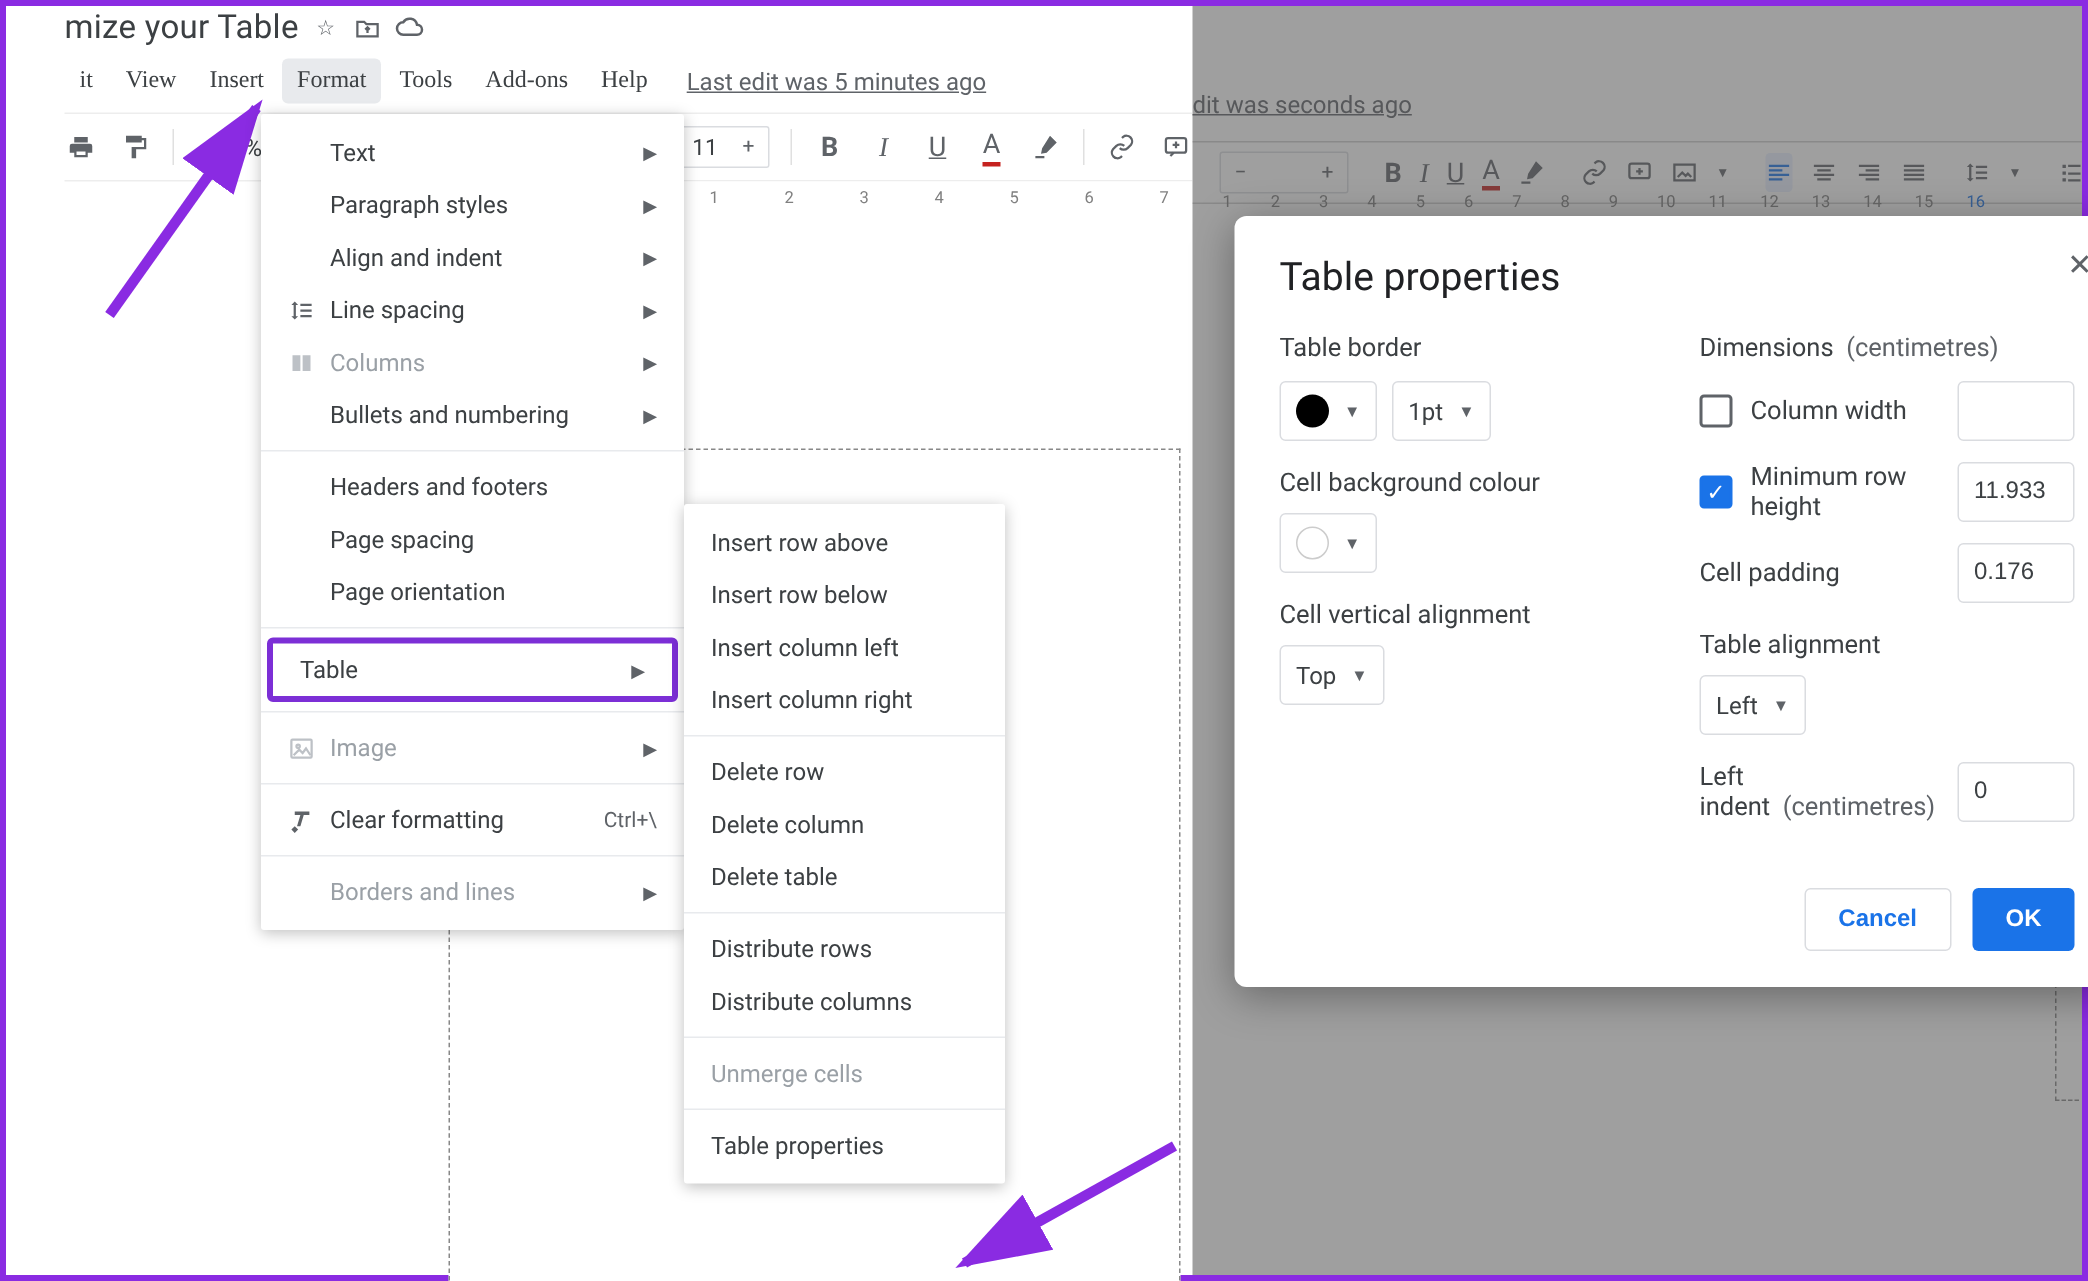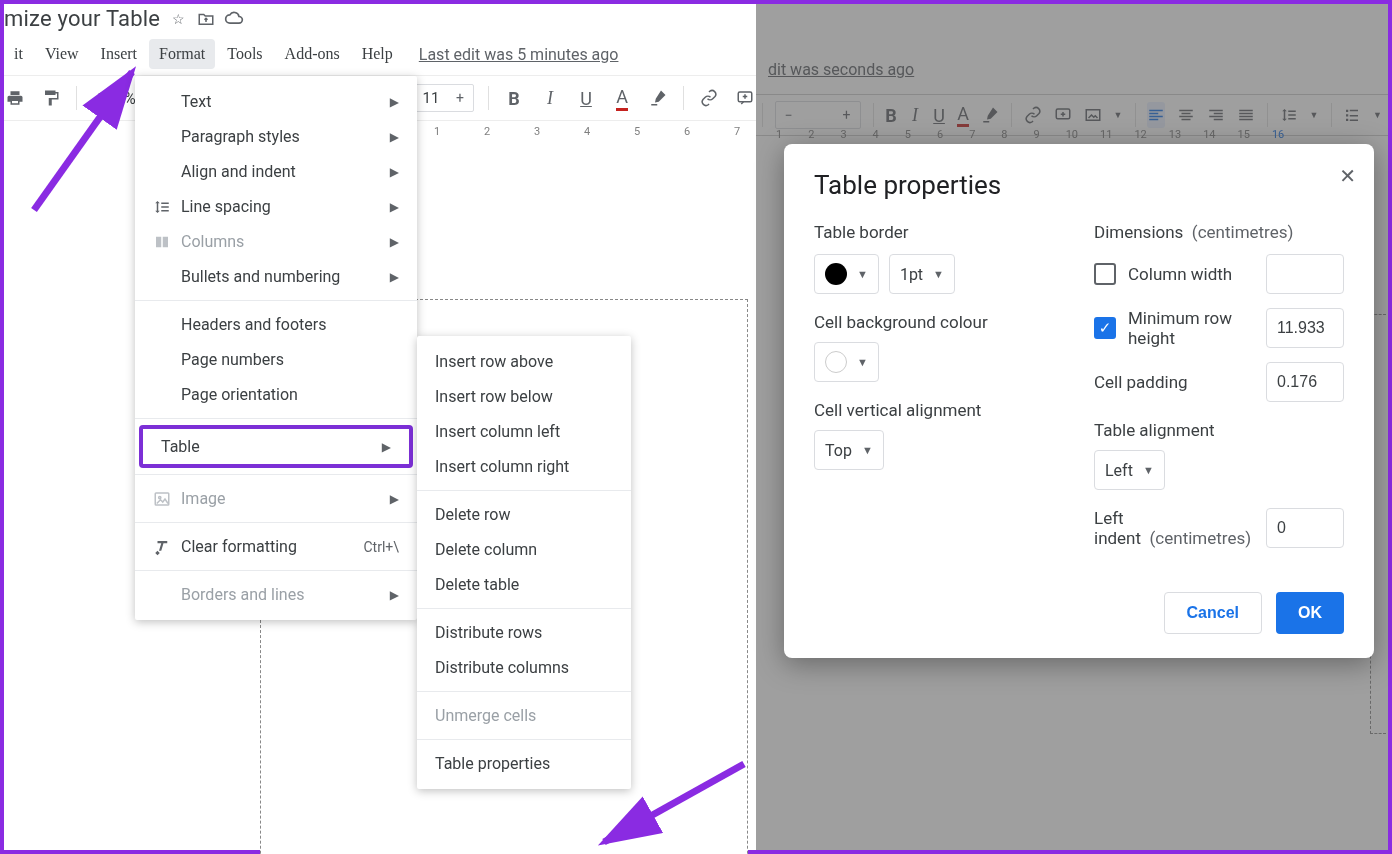--- a/index.html
+++ b/index.html
@@ -1,19 +1,19 @@
 <!DOCTYPE html>
 <html><head>
 <meta charset="utf-8">
 <style>
   * { box-sizing: border-box; margin: 0; padding: 0; }
   body { font-family: "Google Sans", Roboto, Arial, sans-serif; font-size: 14px; color: #3c4043; width: 1392px; height: 854px; overflow: hidden; position: relative; background: #fff; }
 
   .frame { border: 4px solid #8a2be2; width: 1392px; height: 854px; position: relative; }
-  .split { display: flex; width: 100%; height: 100%; }
+  .split { display: flex; width: 100%; height: 100%; padding-left: 39px; }
   .pane { position: relative; height: 100%; }
   .left-pane { width: 752px; background: #fff; }
   .right-pane { flex: 1; background: #fff; }
 
   
   .doc-title-row { display: flex; align-items: center; padding: 2px 0 0 0; gap: 8px; }
   .doc-title { font-size: 22px; color: #3c4043; letter-spacing: 0.2px; }
   .title-icon { width: 20px; height: 20px; display: inline-flex; align-items: center; justify-content: center; color: #5f6368; }
   .menubar { display: flex; gap: 2px; padding: 8px 0 6px 0; align-items: center; font-size: 16px; color: #3c4043; }
   .menu-item { padding: 6px 10px; border-radius: 4px; cursor: pointer; font-family: Liberation Serif, serif; }
@@ -45,21 +45,21 @@
   .dd-sep { height: 1px; background: #e8eaed; margin: 6px 0; }
   .dd-row.highlight { border: 4px solid #7c2fd6; margin: 0 4px; border-radius: 4px; }
 
   .dd-table { top: 332px; left: 413px; width: 214px; }
 
   
   .arrow-svg { position: absolute; pointer-events: none; }
 
   
   .right-dim { position: absolute; inset: 0; background: rgba(80,80,80,.55); }
-  .right-last-edit { position: absolute; top: 56px; left: 12px; color: #5f6368; text-decoration: underline; font-size: 16px; }
+  .right-last-edit { position: absolute; top: 56px; left: 0; color: #5f6368; text-decoration: underline; font-size: 16px; }
   .right-toolbar { position: absolute; top: 90px; left: 0; right: 0; display: flex; align-items: center; gap: 12px; padding: 6px 6px; color: #5f6368; border-top: 1px solid #cfcfcf; border-bottom: 1px solid #cfcfcf; }
   .right-ruler { position: absolute; top: 124px; left: 20px; right: 0; font-size: 11px; color: #808080; }
   .right-page { position: absolute; top: 310px; right: 2px; width: 16px; height: 420px; border-left: 1.5px dashed #888; border-top: 1.5px dashed #888; border-bottom: 1.5px dashed #888; background: #fff; }
 
   .dialog { position: absolute; top: 140px; left: 28px; width: 590px; background: #fff; border-radius: 8px; box-shadow: 0 6px 28px rgba(0,0,0,.35); padding: 26px 30px 24px 30px; z-index: 5; }
   .dialog h2 { font-size: 26px; font-weight: 400; color: #202124; margin-bottom: 22px; }
   .dialog .close-x { position: absolute; top: 20px; right: 18px; font-size: 20px; color: #5f6368; cursor: pointer; }
   .dialog-cols { display: flex; gap: 30px; }
   .col { flex: 1; }
   .section-label { font-size: 17px; color: #3c4043; margin-bottom: 12px; display: block; }
@@ -214,21 +214,21 @@
             <span>Bullets and numbering</span>
             <span class="arrow">▶</span>
           </div>
     <div class="dd-sep"></div>
     <div class="dd-row">
             <span class="dd-ico"></span>
             <span>Headers and footers</span>
           </div>
     <div class="dd-row">
             <span class="dd-ico"></span>
-            <span>Page numbers</span>
+            <span>Page spacing</span>
           </div>
     <div class="dd-row">
             <span class="dd-ico"></span>
             <span>Page orientation</span>
           </div>
     <div class="dd-sep"></div>
     <div class="dd-row highlight">
             <span>Table</span>
             <span class="arrow">▶</span>
           </div>

